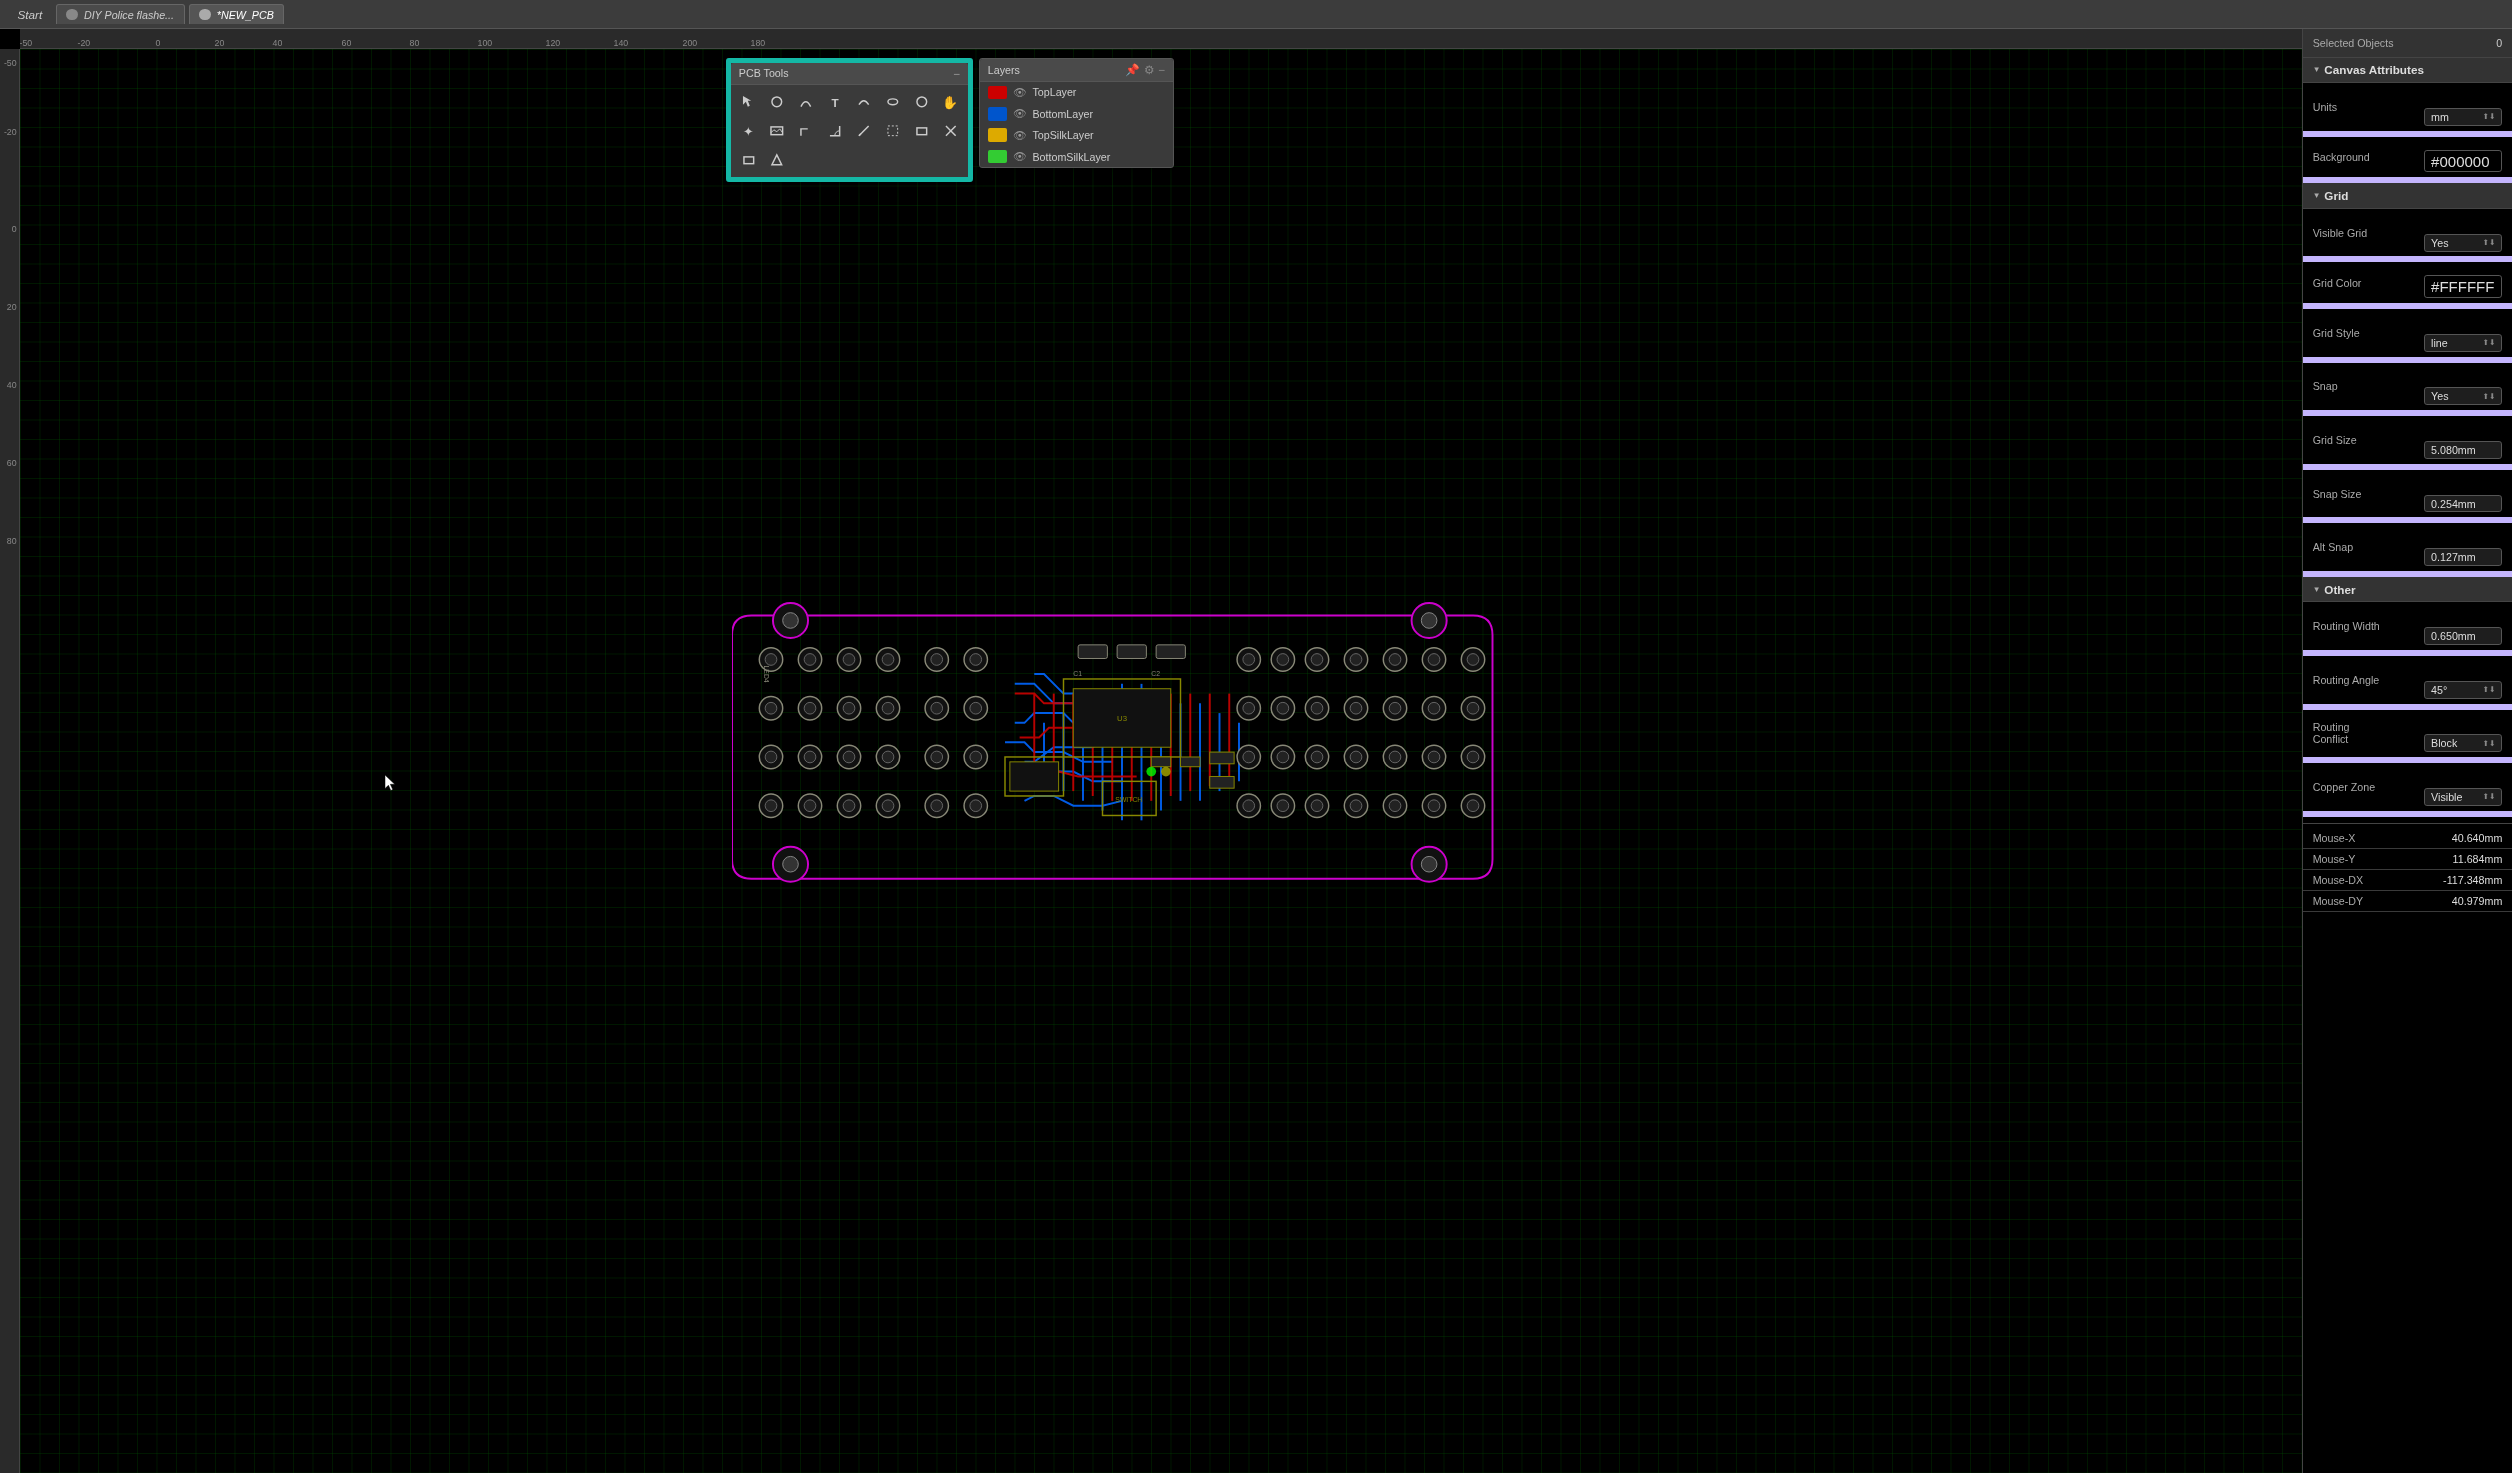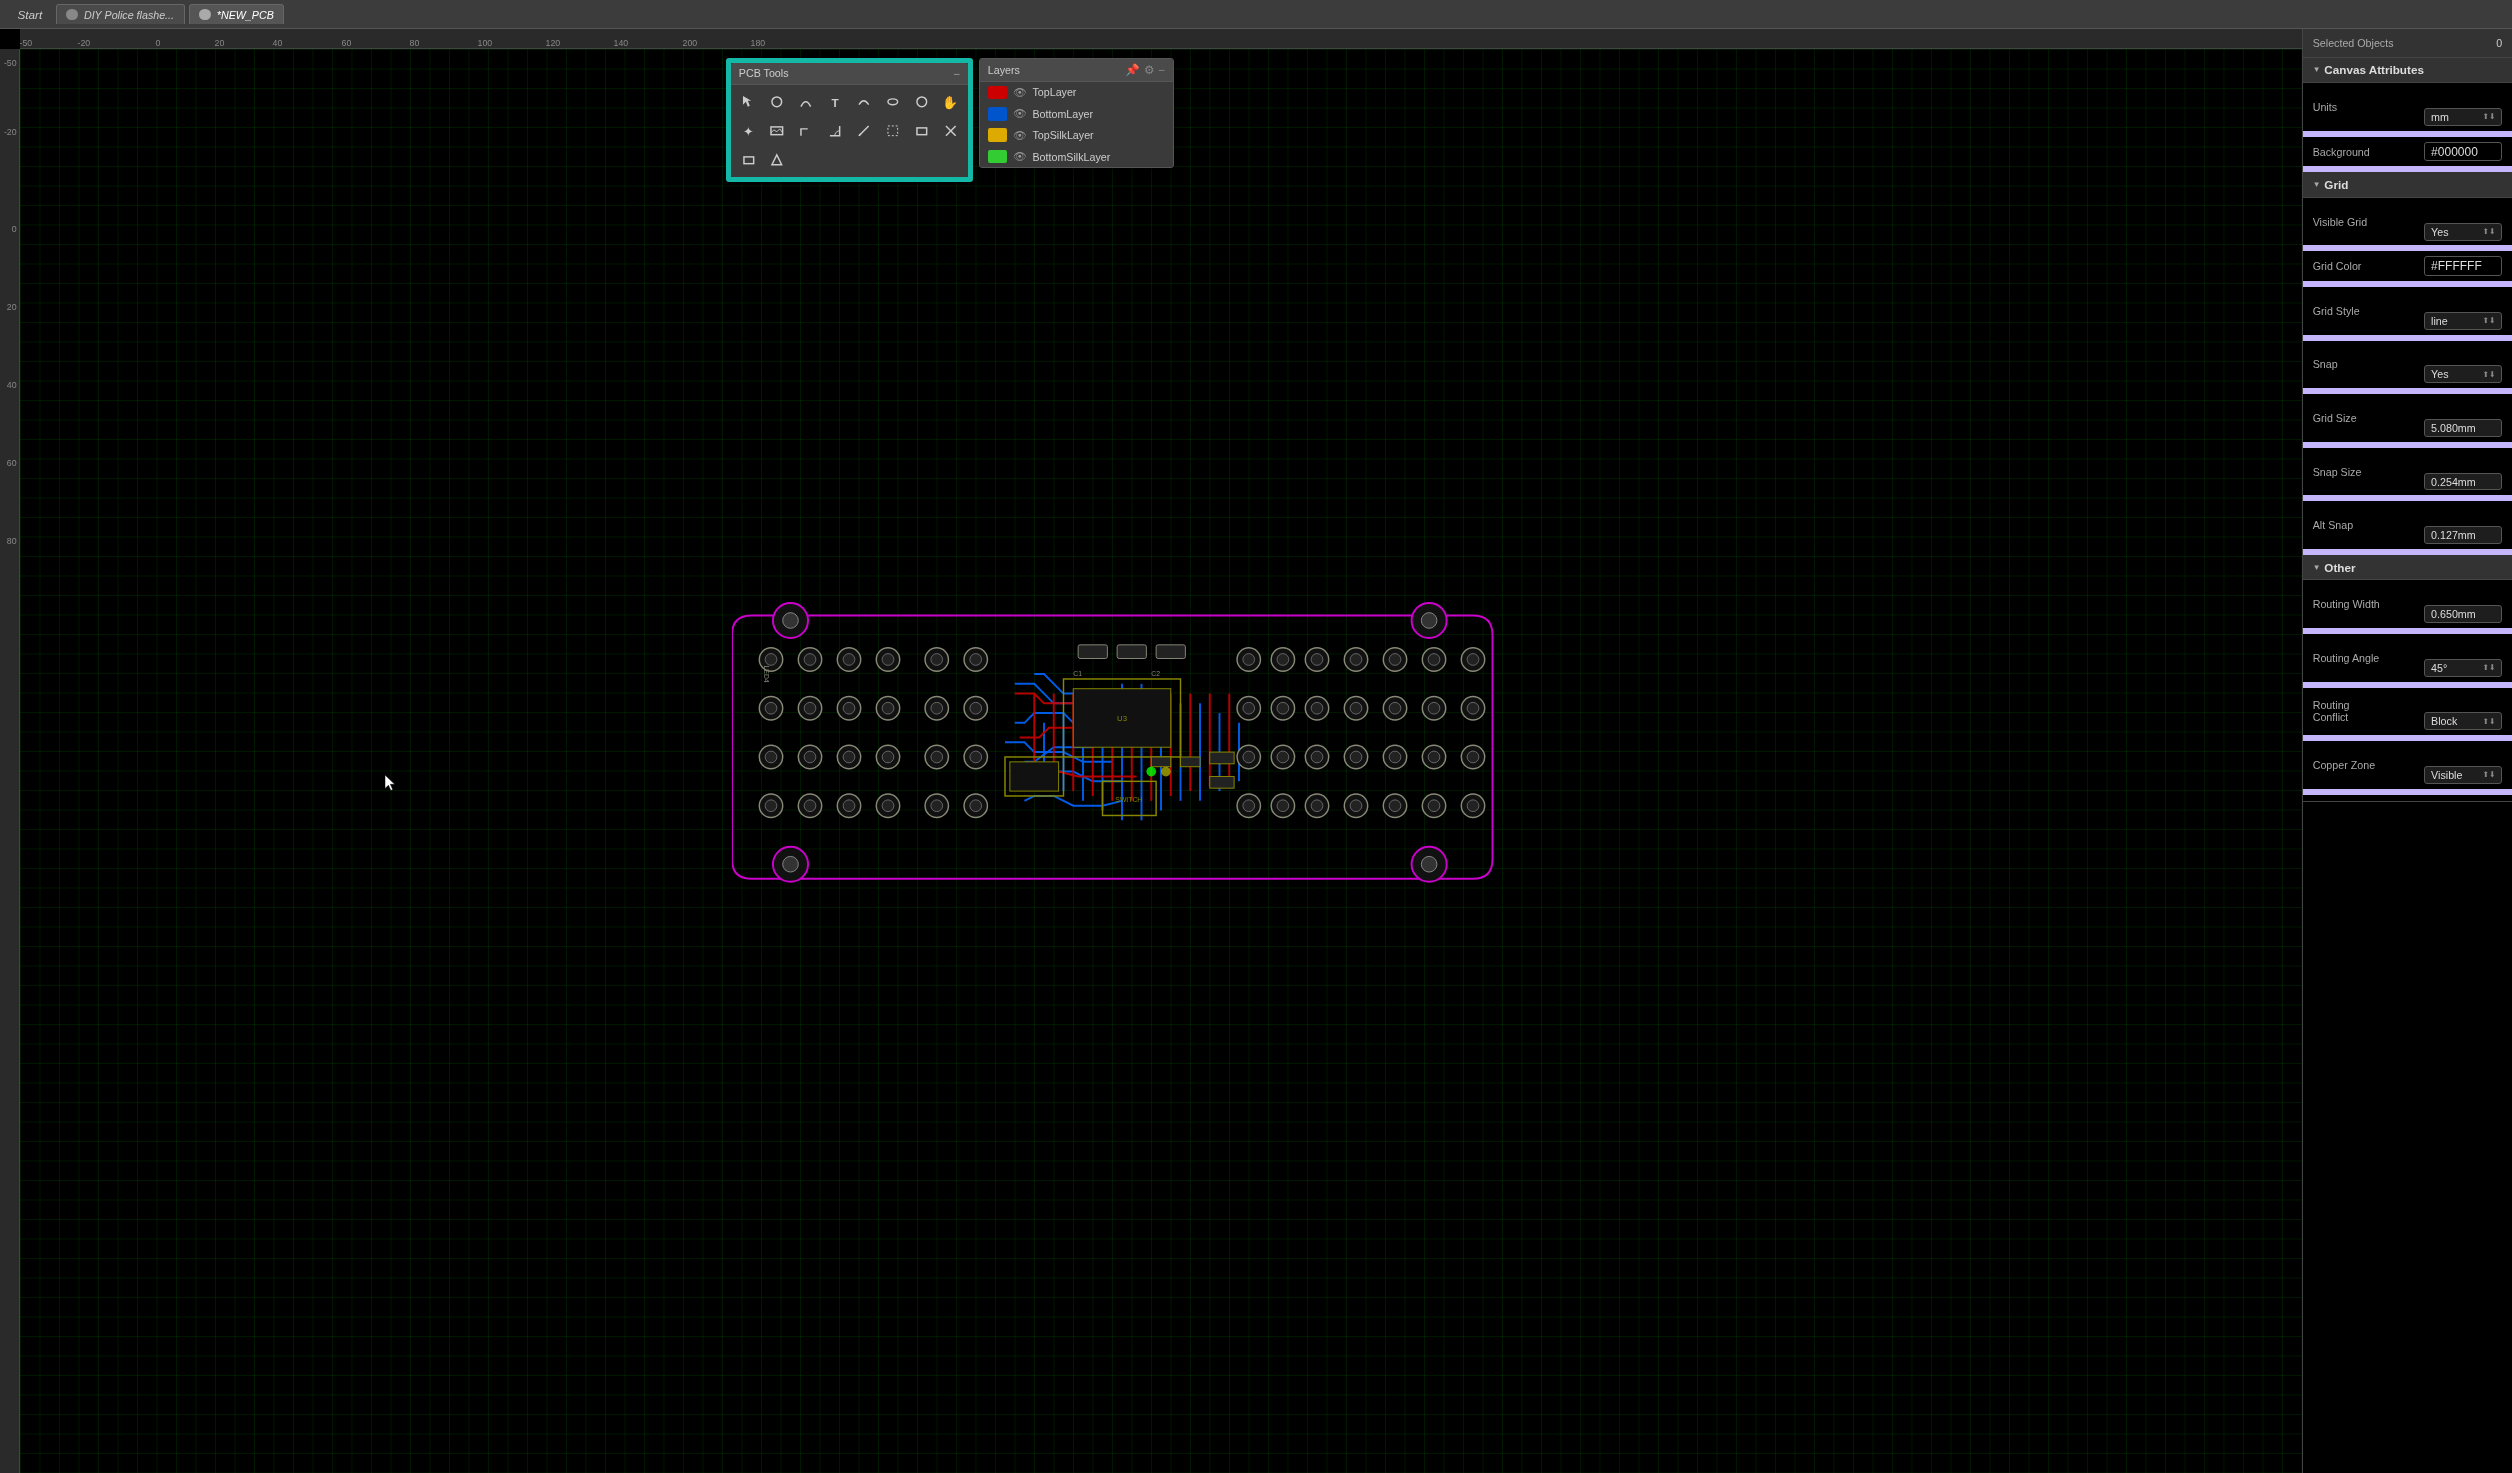--- a/index.html
+++ b/index.html
@@ -301,24 +301,25 @@
       cursor: pointer;
       margin-top: 20px;
     }
     .prop-value-color {
       display: flex;
       align-items: center;
       background: #000;
       border: 1px solid #555;
       border-radius: 2.9px;
       padding: 1.9px 5.8px;
-      font-size: 12px;
+      font-size: 15px;
       color: #ddd;
       min-width: 78px;
       cursor: pointer;
+      margin-top: 8px;
     }
     .dropdown-arrow {
       font-size: 7.8px;
       color: #888;
       margin-left: 3.9px;
     }
 
     .mouse-info-section {
       padding: 3.9px 0;
     }
@@ -940,16 +941,34 @@
     <div class="prop-row">
       <span class="prop-label">Copper Zone</span>
       <div class="prop-value">
         <span>Visible</span>
         <span class="dropdown-arrow">⬆⬇</span>
       </div>
     </div>
 
     <div style="height:7.8px;border-bottom:1px solid #444;"></div>
 
+    <div class="mouse-info-section">
+      <div class="mouse-row">
+        <span class="mouse-label">Mouse-X</span>
+        <span class="mouse-value">40.640mm</span>
+      </div>
+      <div class="mouse-row">
+        <span class="mouse-label">Mouse-Y</span>
+        <span class="mouse-value">11.684mm</span>
+      </div>
+      <div class="mouse-row">
+        <span class="mouse-label">Mouse-DX</span>
+        <span class="mouse-value">-117.348mm</span>
+      </div>
+      <div class="mouse-row">
+        <span class="mouse-label">Mouse-DY</span>
+        <span class="mouse-value">40.979mm</span>
+      </div>
+    </div>
 
   </div>
 </div>
 
 
 </body></html>

